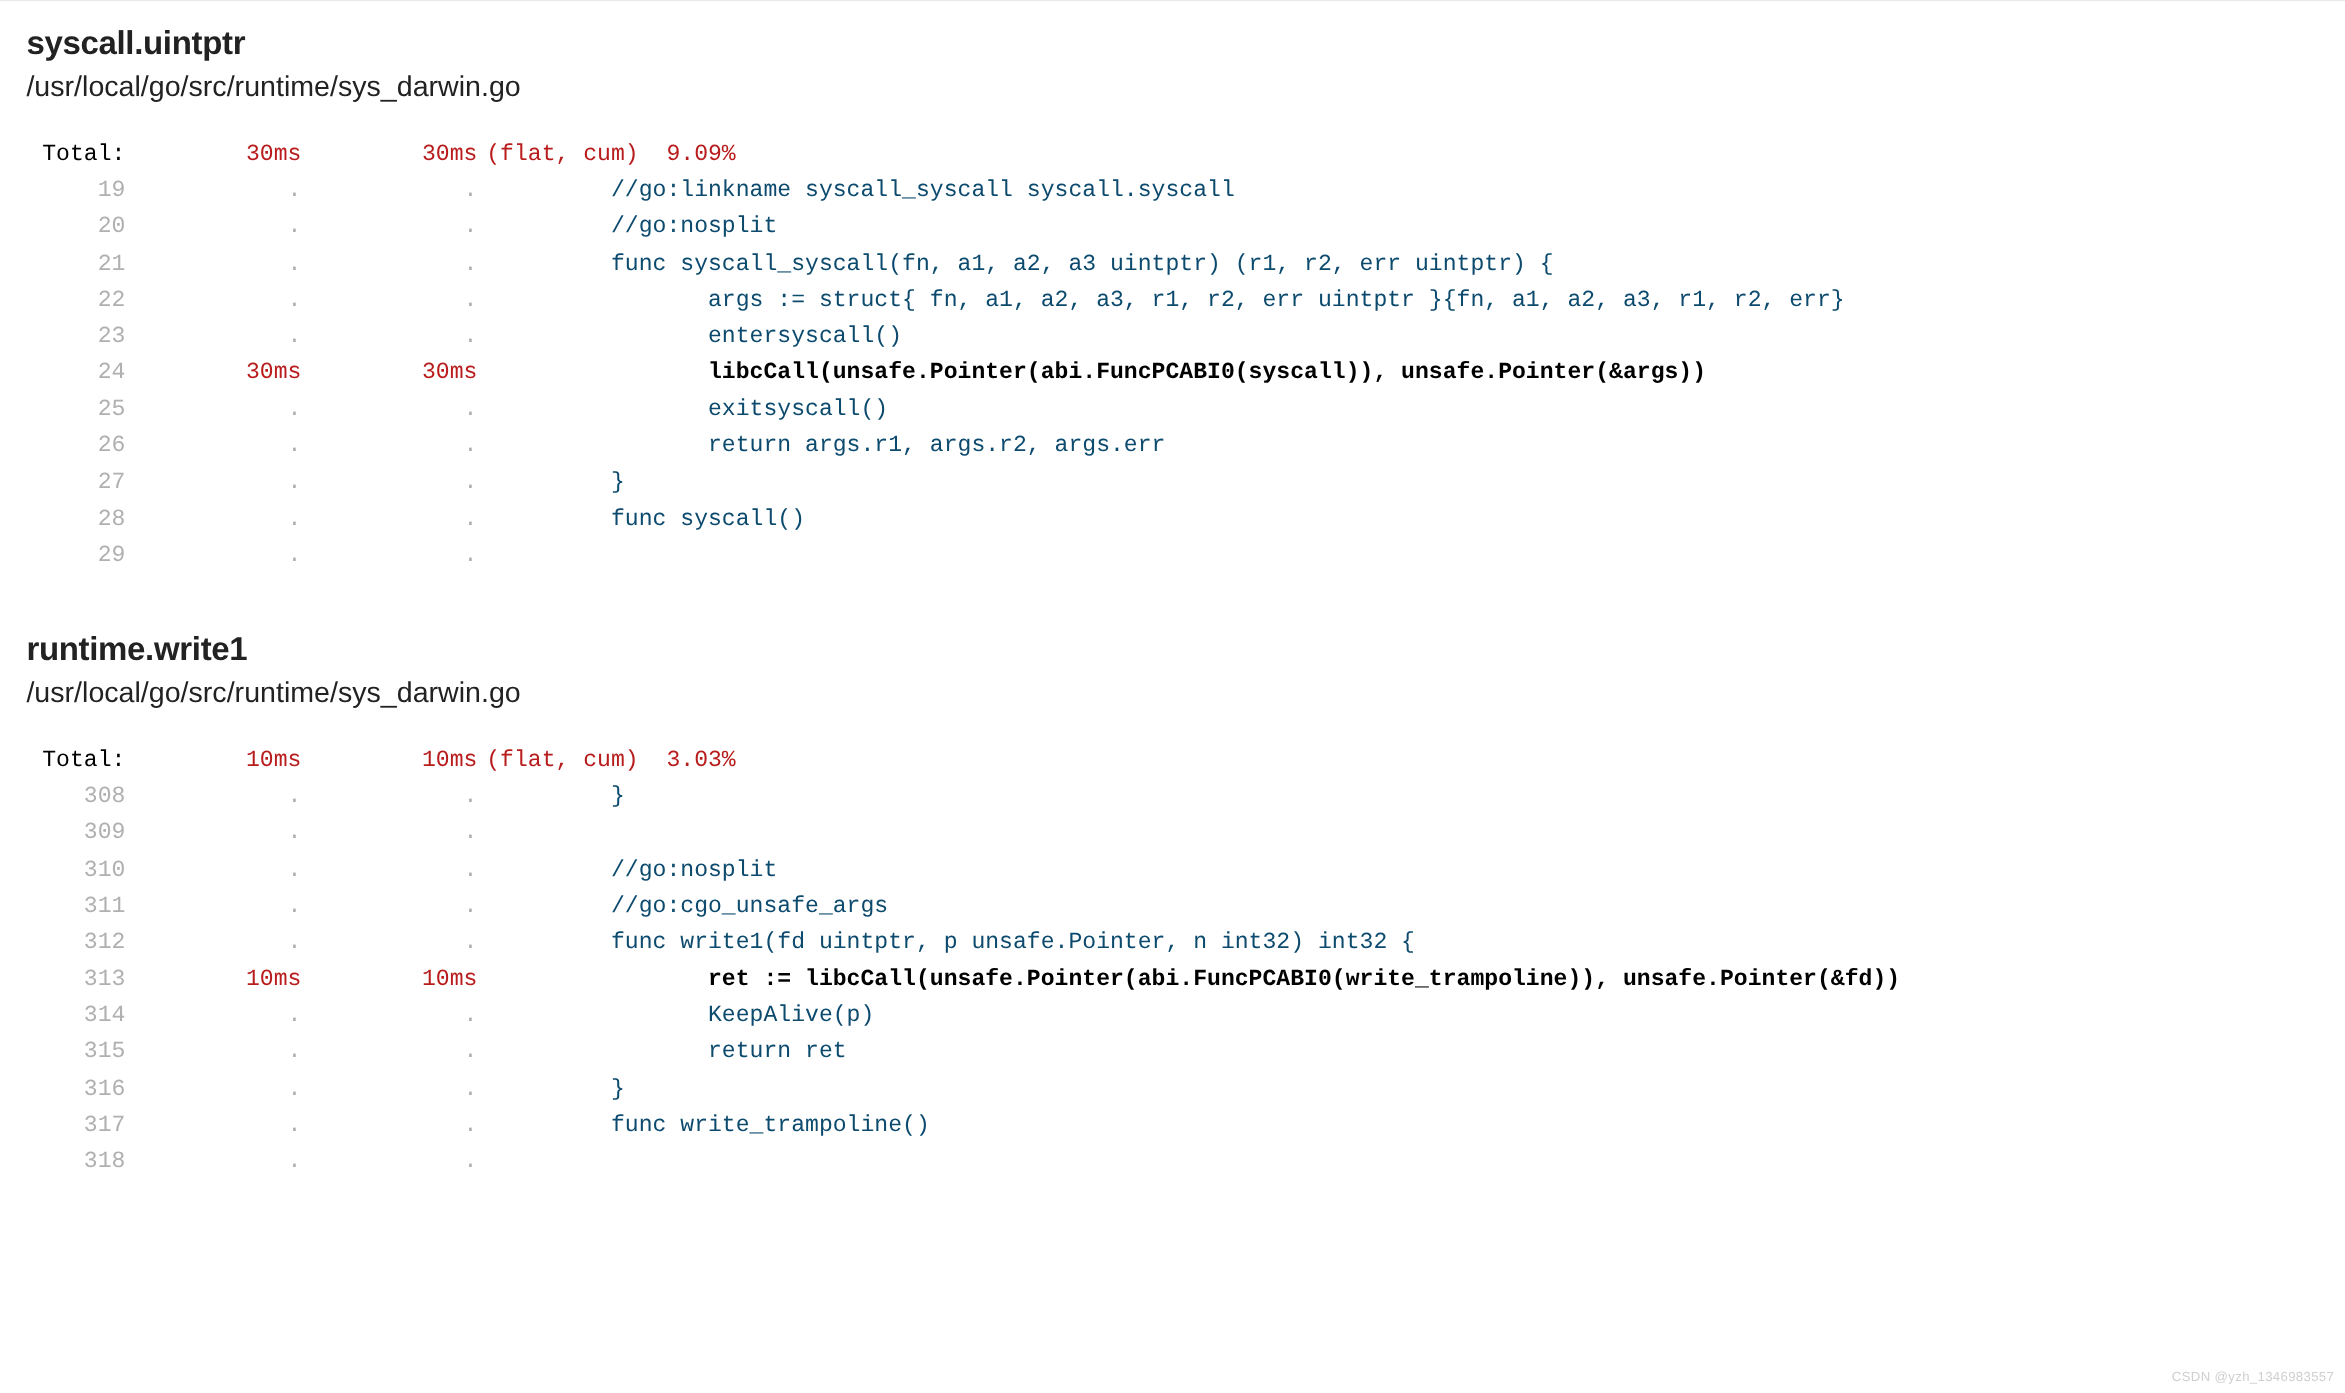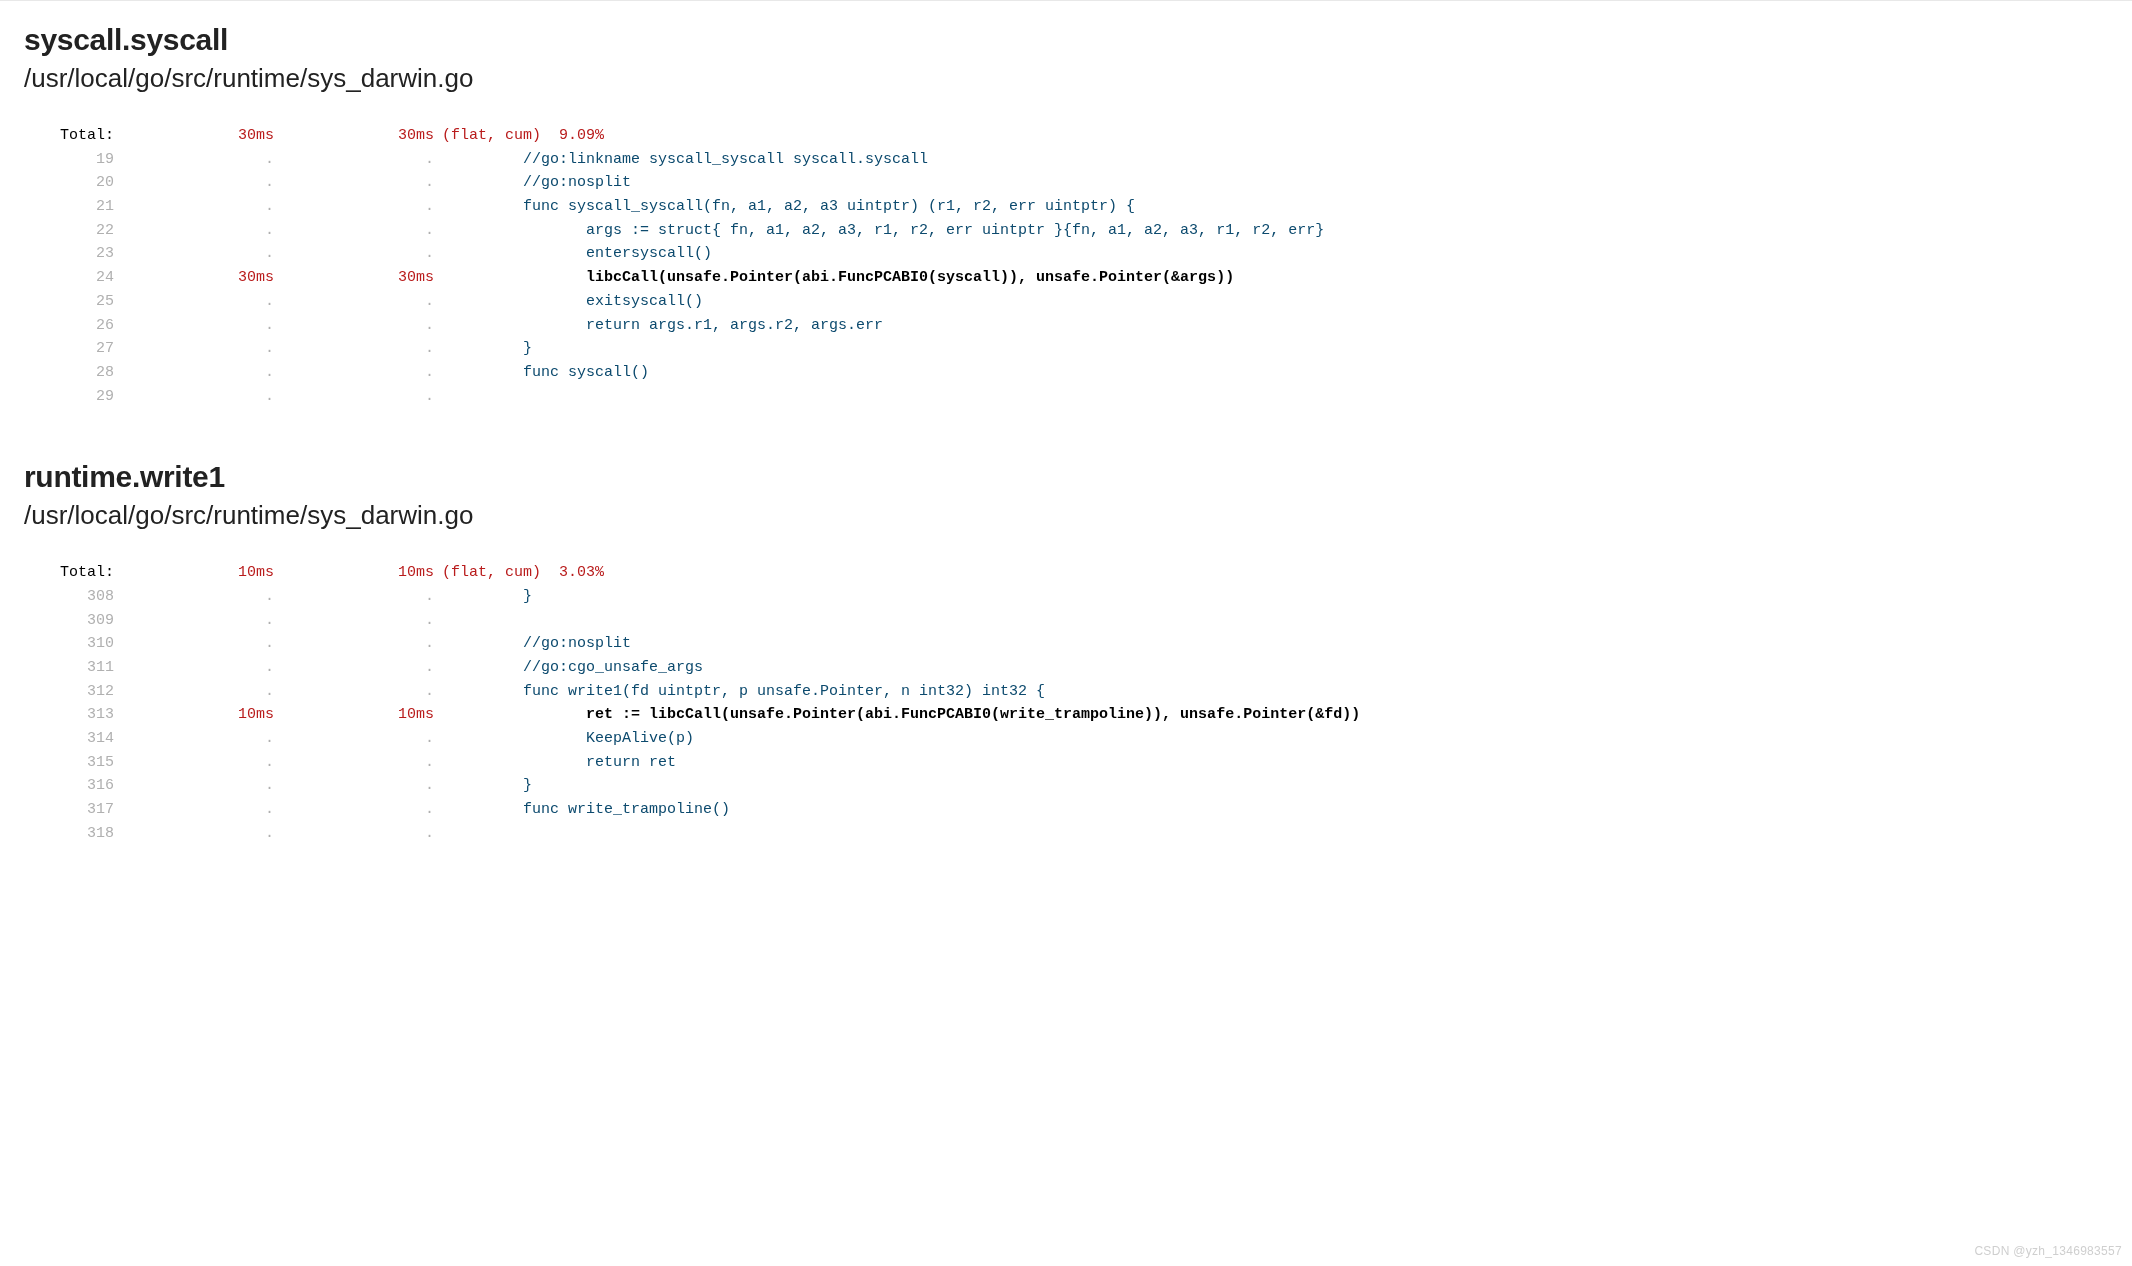--- a/index.html
+++ b/index.html
@@ -22,21 +22,21 @@
   }
   .file-path {
     font-size: 26px;
     font-weight: 400;
     color: #222;
     margin: 0 0 30px 0;
     font-family: -apple-system, BlinkMacSystemFont, "Helvetica Neue", Helvetica, Arial, sans-serif;
   }
   .code-block {
     font-family: "SFMono-Regular", Menlo, Consolas, "Liberation Mono", monospace;
-    font-size: 15px;
+    font-size: 21px;
     line-height: 1.58;
     white-space: pre;
   }
   .line { display: flex; }
   .col-ln   { width: 90px; text-align: right; color: #b0b0b0; }
   .col-flat { width: 160px; text-align: right; }
   .col-cum  { width: 160px; text-align: right; }
   .col-meta { padding-left: 8px; }
   .col-src  { padding-left: 8px; flex: 1; white-space: pre; }
   .dim   { color: #0c4a6e; }
@@ -55,21 +55,21 @@
     color: #cfcfcf;
     font-family: -apple-system, BlinkMacSystemFont, Arial, sans-serif;
     letter-spacing: 0.3px;
   }
 </style>
 </head>
 <body>
 
 <div id="sections-root">
     <div class="section">
-      <div class="func-name">syscall.syscall</div>
+      <div class="func-name">syscall.uintptr</div>
       <div class="file-path">/usr/local/go/src/runtime/sys_darwin.go</div>
       <div class="code-block"><div class="line total-row"><span class="col-ln black">Total:</span><span class="col-flat black">30ms</span><span class="col-cum black">30ms</span><span class="col-meta black">(flat, cum)  9.09%</span></div><div class="line idle"><span class="col-ln">19</span><span class="col-flat ">.</span><span class="col-cum ">.</span><span class="col-src dim">         //go:linkname syscall_syscall syscall.syscall</span></div><div class="line idle"><span class="col-ln">20</span><span class="col-flat ">.</span><span class="col-cum ">.</span><span class="col-src dim">         //go:nosplit</span></div><div class="line idle"><span class="col-ln">21</span><span class="col-flat ">.</span><span class="col-cum ">.</span><span class="col-src dim">         func syscall_syscall(fn, a1, a2, a3 uintptr) (r1, r2, err uintptr) {</span></div><div class="line idle"><span class="col-ln">22</span><span class="col-flat ">.</span><span class="col-cum ">.</span><span class="col-src dim">                args := struct{ fn, a1, a2, a3, r1, r2, err uintptr }{fn, a1, a2, a3, r1, r2, err}</span></div><div class="line idle"><span class="col-ln">23</span><span class="col-flat ">.</span><span class="col-cum ">.</span><span class="col-src dim">                entersyscall()</span></div><div class="line "><span class="col-ln">24</span><span class="col-flat black">30ms</span><span class="col-cum black">30ms</span><span class="col-src black bold">                libcCall(unsafe.Pointer(abi.FuncPCABI0(syscall)), unsafe.Pointer(&amp;args))</span></div><div class="line idle"><span class="col-ln">25</span><span class="col-flat ">.</span><span class="col-cum ">.</span><span class="col-src dim">                exitsyscall()</span></div><div class="line idle"><span class="col-ln">26</span><span class="col-flat ">.</span><span class="col-cum ">.</span><span class="col-src dim">                return args.r1, args.r2, args.err</span></div><div class="line idle"><span class="col-ln">27</span><span class="col-flat ">.</span><span class="col-cum ">.</span><span class="col-src dim">         }</span></div><div class="line idle"><span class="col-ln">28</span><span class="col-flat ">.</span><span class="col-cum ">.</span><span class="col-src dim">         func syscall()</span></div><div class="line idle"><span class="col-ln">29</span><span class="col-flat ">.</span><span class="col-cum ">.</span><span class="col-src dim"></span></div></div>
     </div>
     <div class="section">
       <div class="func-name">runtime.write1</div>
       <div class="file-path">/usr/local/go/src/runtime/sys_darwin.go</div>
       <div class="code-block"><div class="line total-row"><span class="col-ln black">Total:</span><span class="col-flat black">10ms</span><span class="col-cum black">10ms</span><span class="col-meta black">(flat, cum)  3.03%</span></div><div class="line idle"><span class="col-ln">308</span><span class="col-flat ">.</span><span class="col-cum ">.</span><span class="col-src dim">         }</span></div><div class="line idle"><span class="col-ln">309</span><span class="col-flat ">.</span><span class="col-cum ">.</span><span class="col-src dim"></span></div><div class="line idle"><span class="col-ln">310</span><span class="col-flat ">.</span><span class="col-cum ">.</span><span class="col-src dim">         //go:nosplit</span></div><div class="line idle"><span class="col-ln">311</span><span class="col-flat ">.</span><span class="col-cum ">.</span><span class="col-src dim">         //go:cgo_unsafe_args</span></div><div class="line idle"><span class="col-ln">312</span><span class="col-flat ">.</span><span class="col-cum ">.</span><span class="col-src dim">         func write1(fd uintptr, p unsafe.Pointer, n int32) int32 {</span></div><div class="line "><span class="col-ln">313</span><span class="col-flat black">10ms</span><span class="col-cum black">10ms</span><span class="col-src black bold">                ret := libcCall(unsafe.Pointer(abi.FuncPCABI0(write_trampoline)), unsafe.Pointer(&amp;fd))</span></div><div class="line idle"><span class="col-ln">314</span><span class="col-flat ">.</span><span class="col-cum ">.</span><span class="col-src dim">                KeepAlive(p)</span></div><div class="line idle"><span class="col-ln">315</span><span class="col-flat ">.</span><span class="col-cum ">.</span><span class="col-src dim">                return ret</span></div><div class="line idle"><span class="col-ln">316</span><span class="col-flat ">.</span><span class="col-cum ">.</span><span class="col-src dim">         }</span></div><div class="line idle"><span class="col-ln">317</span><span class="col-flat ">.</span><span class="col-cum ">.</span><span class="col-src dim">         func write_trampoline()</span></div><div class="line idle"><span class="col-ln">318</span><span class="col-flat ">.</span><span class="col-cum ">.</span><span class="col-src dim"></span></div></div>
     </div>
   </div>
 

